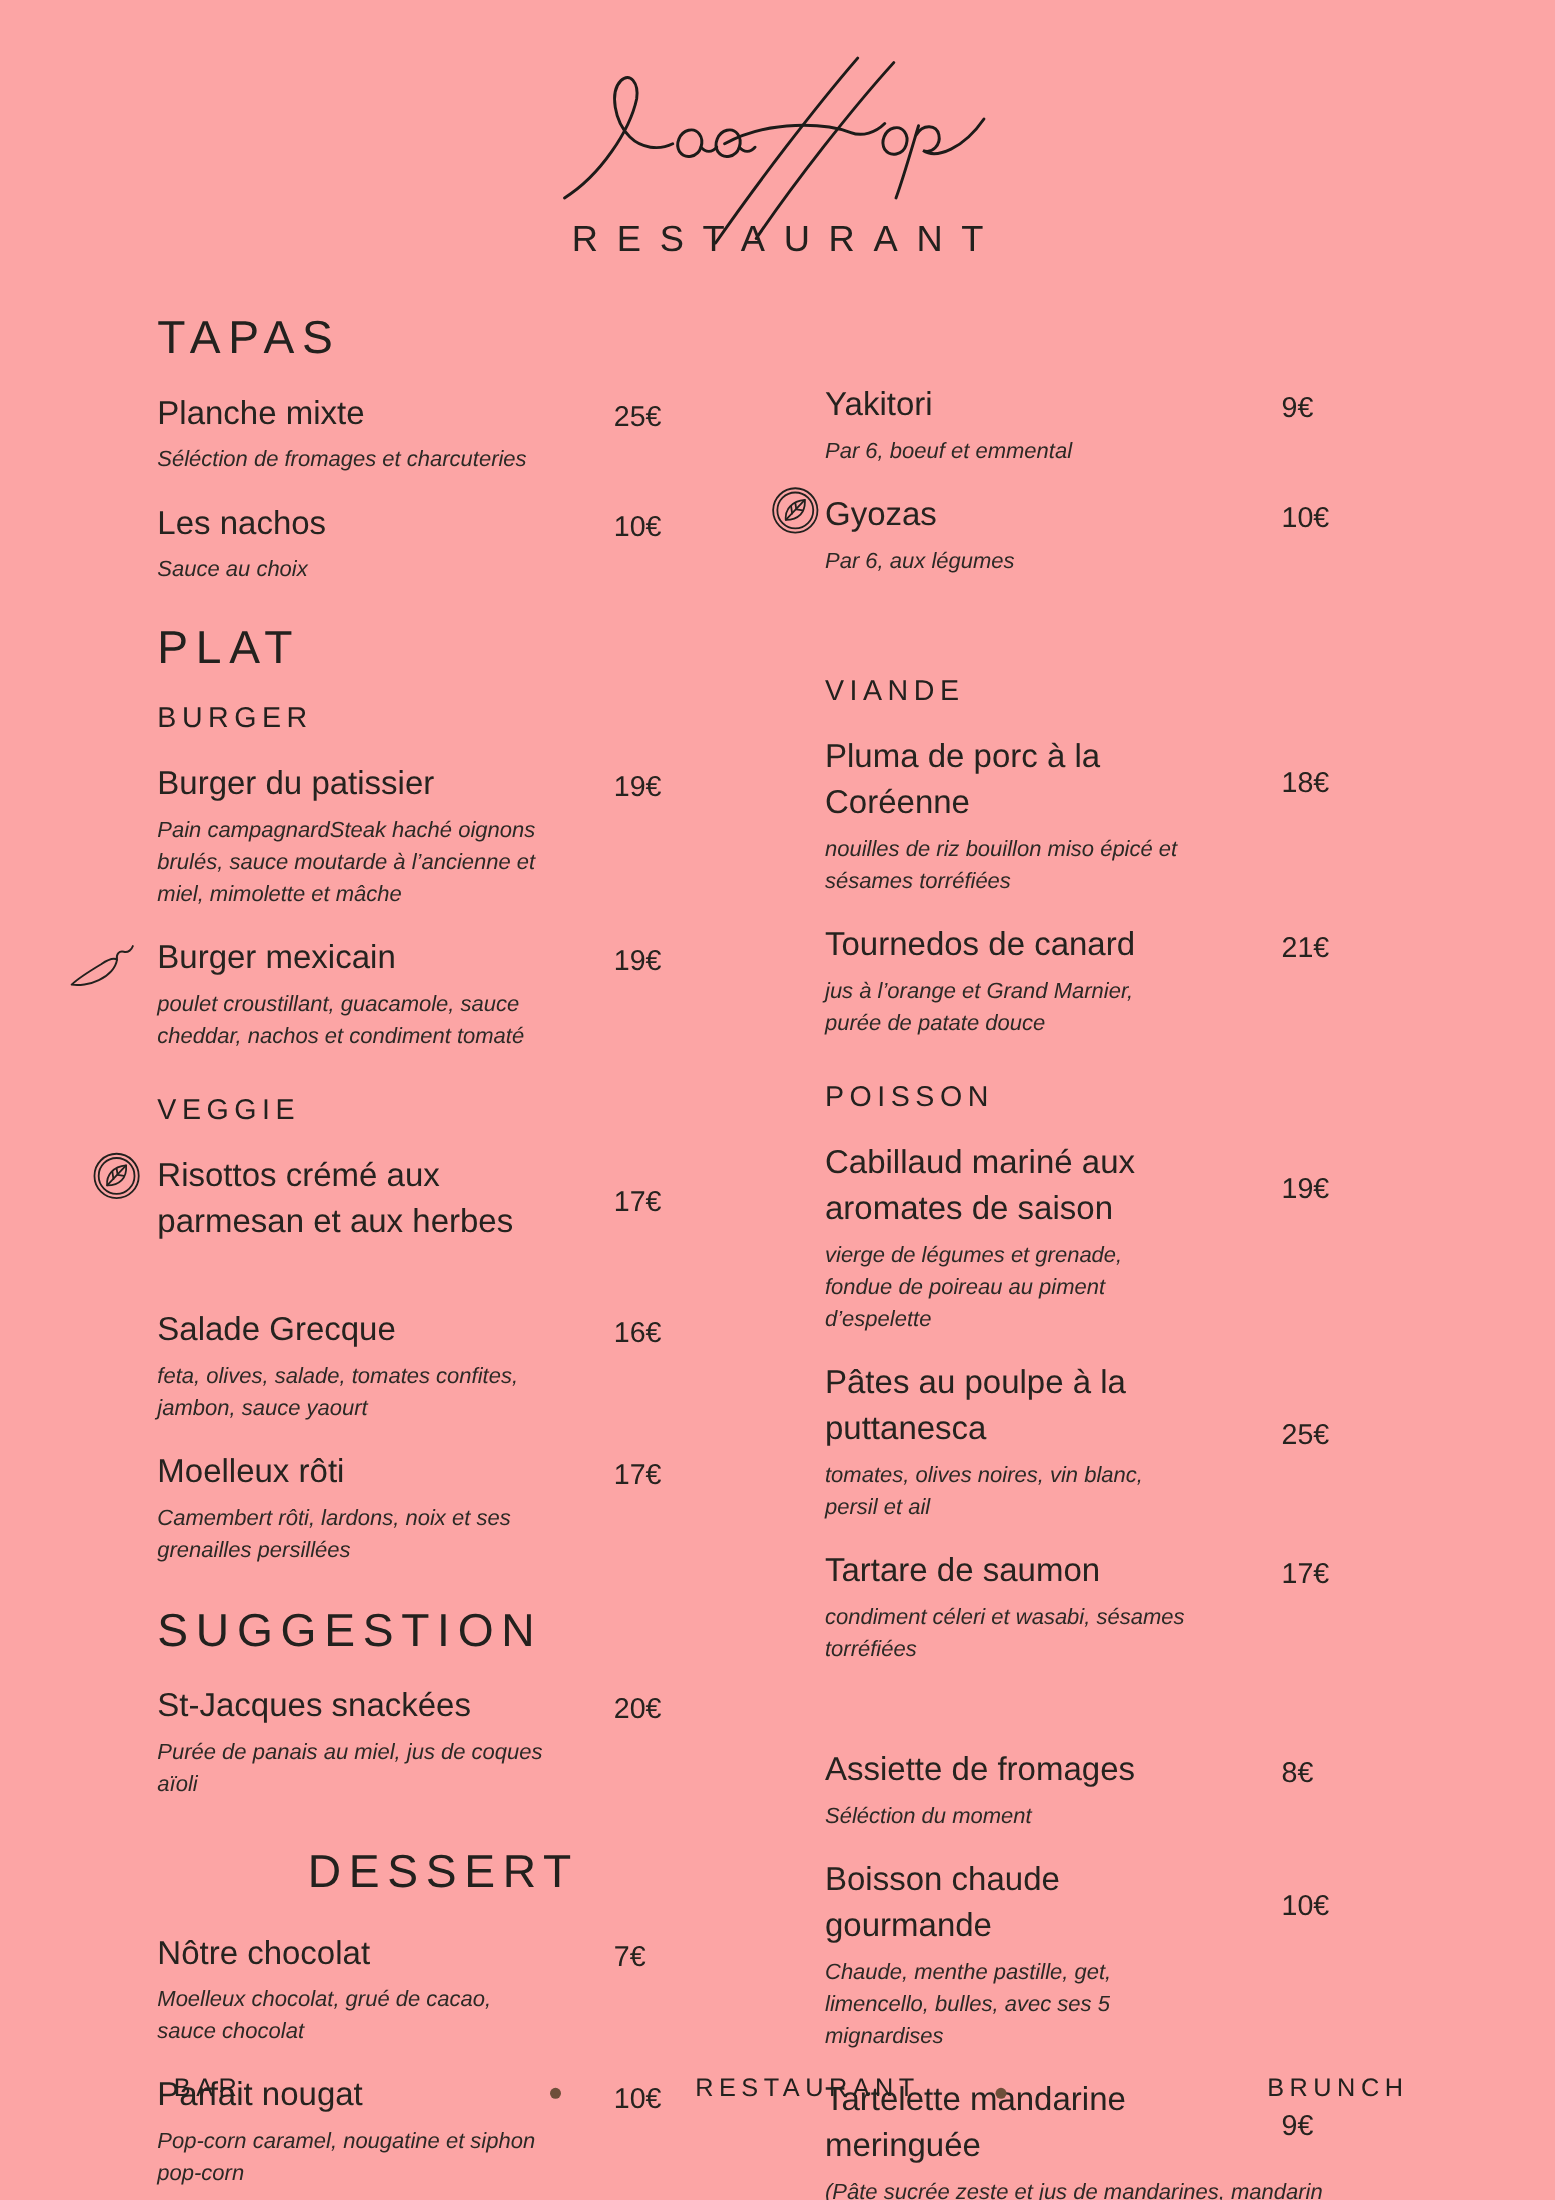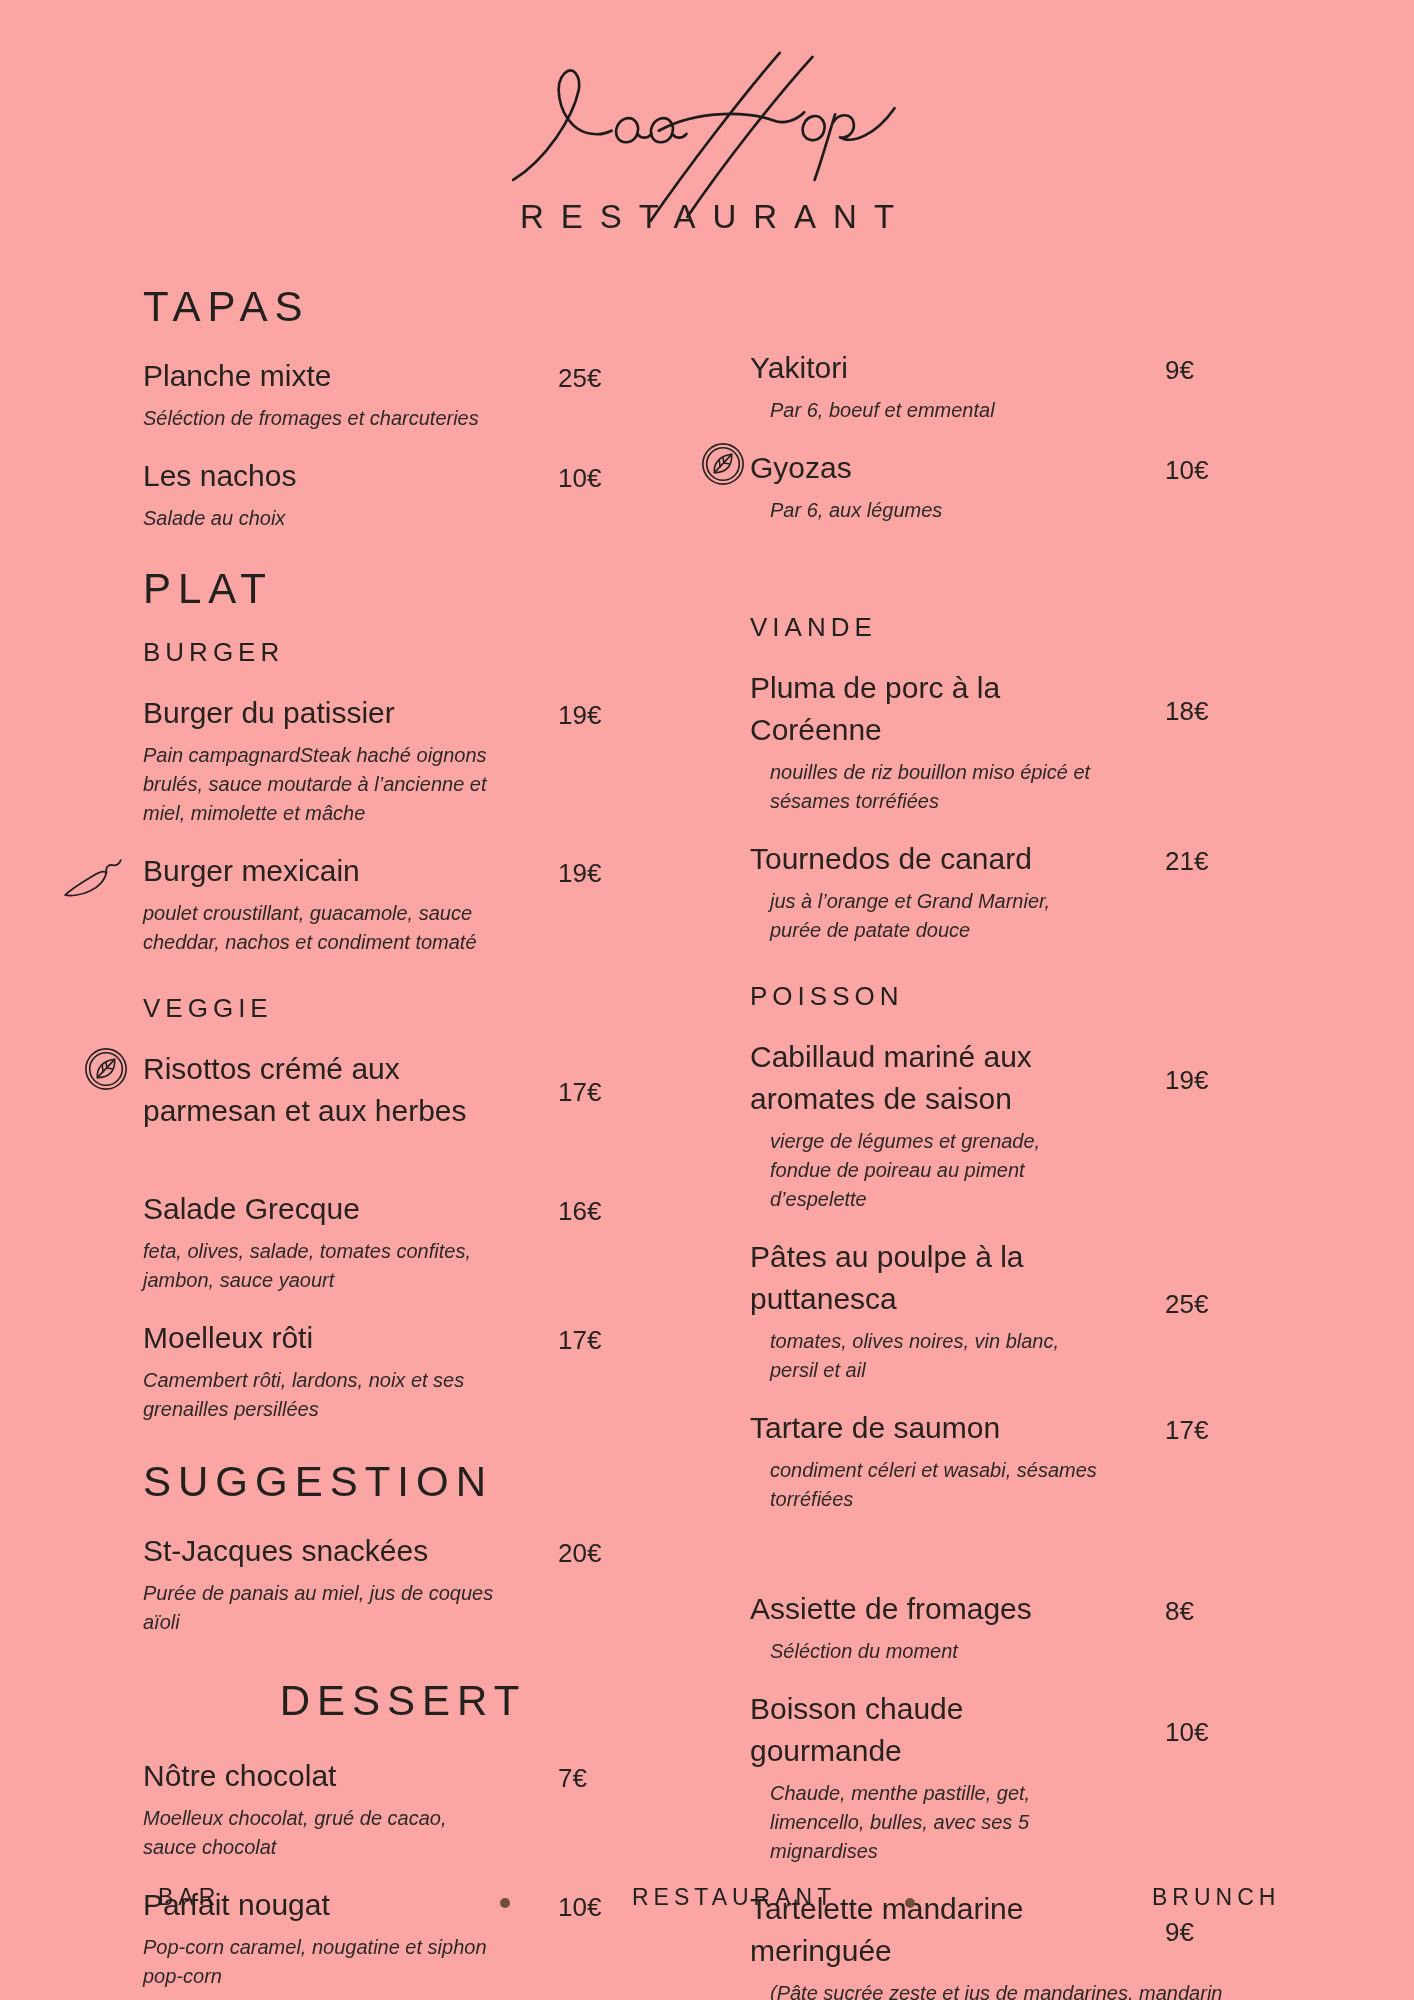--- a/index.html
+++ b/index.html
@@ -23,21 +23,21 @@
   
   .section-title{font-size:42px;letter-spacing:7px;font-weight:500;color:#23211e;margin:0 0 24px 0;}
   .sub-title{font-size:26px;letter-spacing:5px;font-weight:500;color:#23211e;margin:36px 0 24px 0;}
   .sub-title.first{margin-top:0;}
   .item{position:relative;margin-bottom:22px;}
   .item-head{display:flex;justify-content:space-between;align-items:center;width:500px;}
   .item.price-bottom .item-head{align-items:flex-end;}
   .name{font-size:30px;line-height:1.4;width:332px;font-weight:400;color:#26231f;}
   .price{font-size:26px;width:85px;text-align:left;padding-top:5px;color:#26231f;}
   .desc{font-style:italic;font-size:20px;line-height:1.45;margin-top:7px;max-width:362px;color:#2c2925;}
-  .col-right .desc{max-width:332px;margin-left:20px;}
+  .col-right .desc{max-width:332px;}
   .desc.wide{max-width:478px;}
   .item.gap-lg{margin-bottom:56px;}
   
   #tapas-left{position:absolute;left:143px;top:283px;}
   #tapas-right{position:absolute;left:750px;top:347px;}
   #main-left{position:absolute;left:143px;top:565px;width:520px;}
   #main-right{position:absolute;left:750px;top:612px;width:520px;}
   #extras{margin-top:74px;}
   #suggestion-block{margin-top:34px;}
   #dessert-block{margin-top:40px;}
@@ -87,21 +87,21 @@
         <span class="price">25€</span>
       </div>
       <div class="desc">Séléction de fromages et charcuteries</div>
     </div>
 
     <div class="item">
       <div class="item-head">
         <span class="name">Les nachos</span>
         <span class="price">10€</span>
       </div>
-      <div class="desc">Salade au choix</div>
+      <div class="desc">Sauce au choix</div>
     </div>
   </div>
 
   <div id="tapas-right" class="col-right">
     <div class="item">
       <div class="item-head">
         <span class="name">Yakitori</span>
         <span class="price">9€</span>
       </div>
       <div class="desc">Par 6, boeuf et emmental</div>

